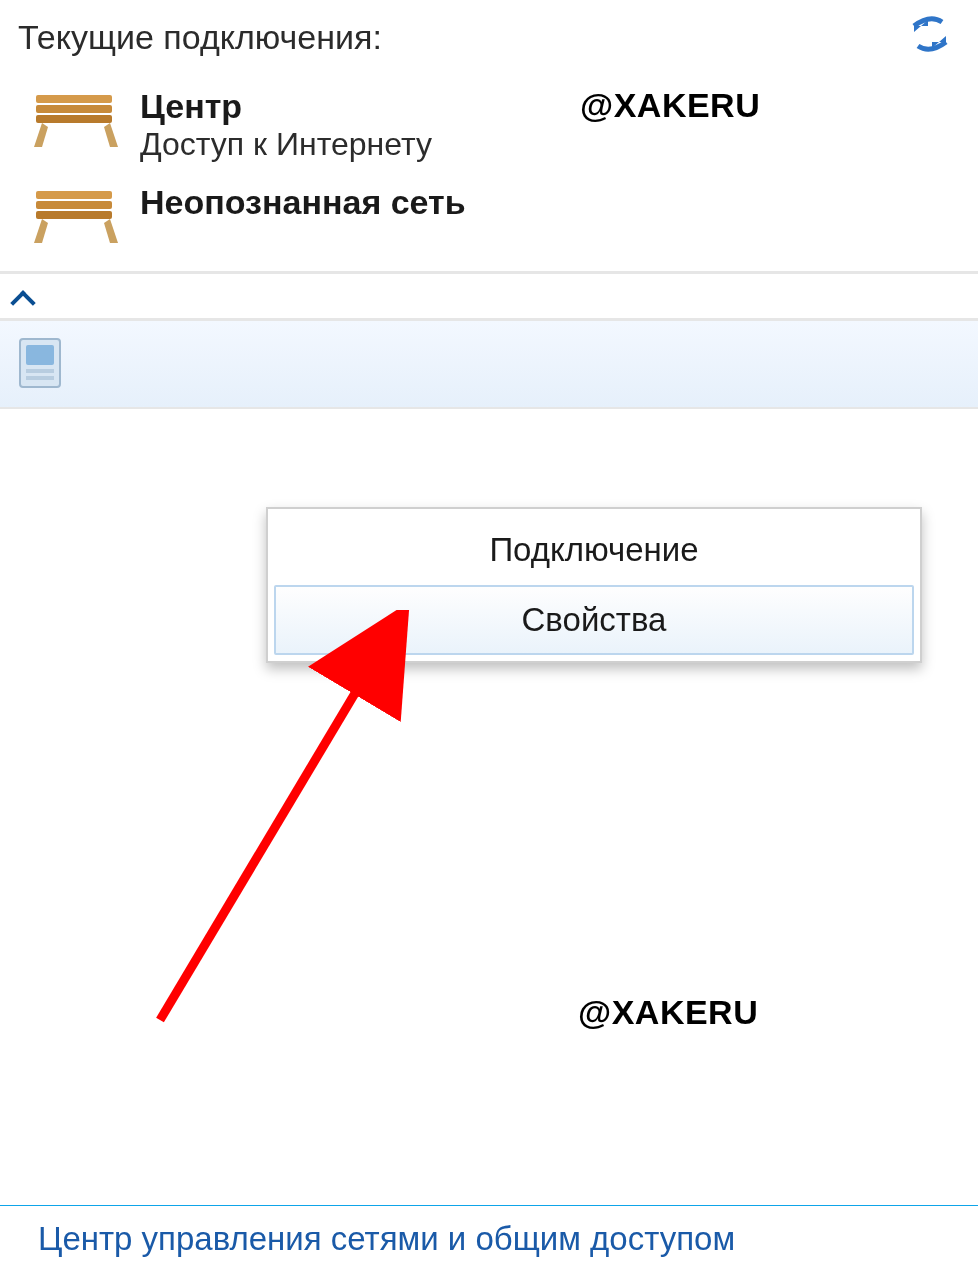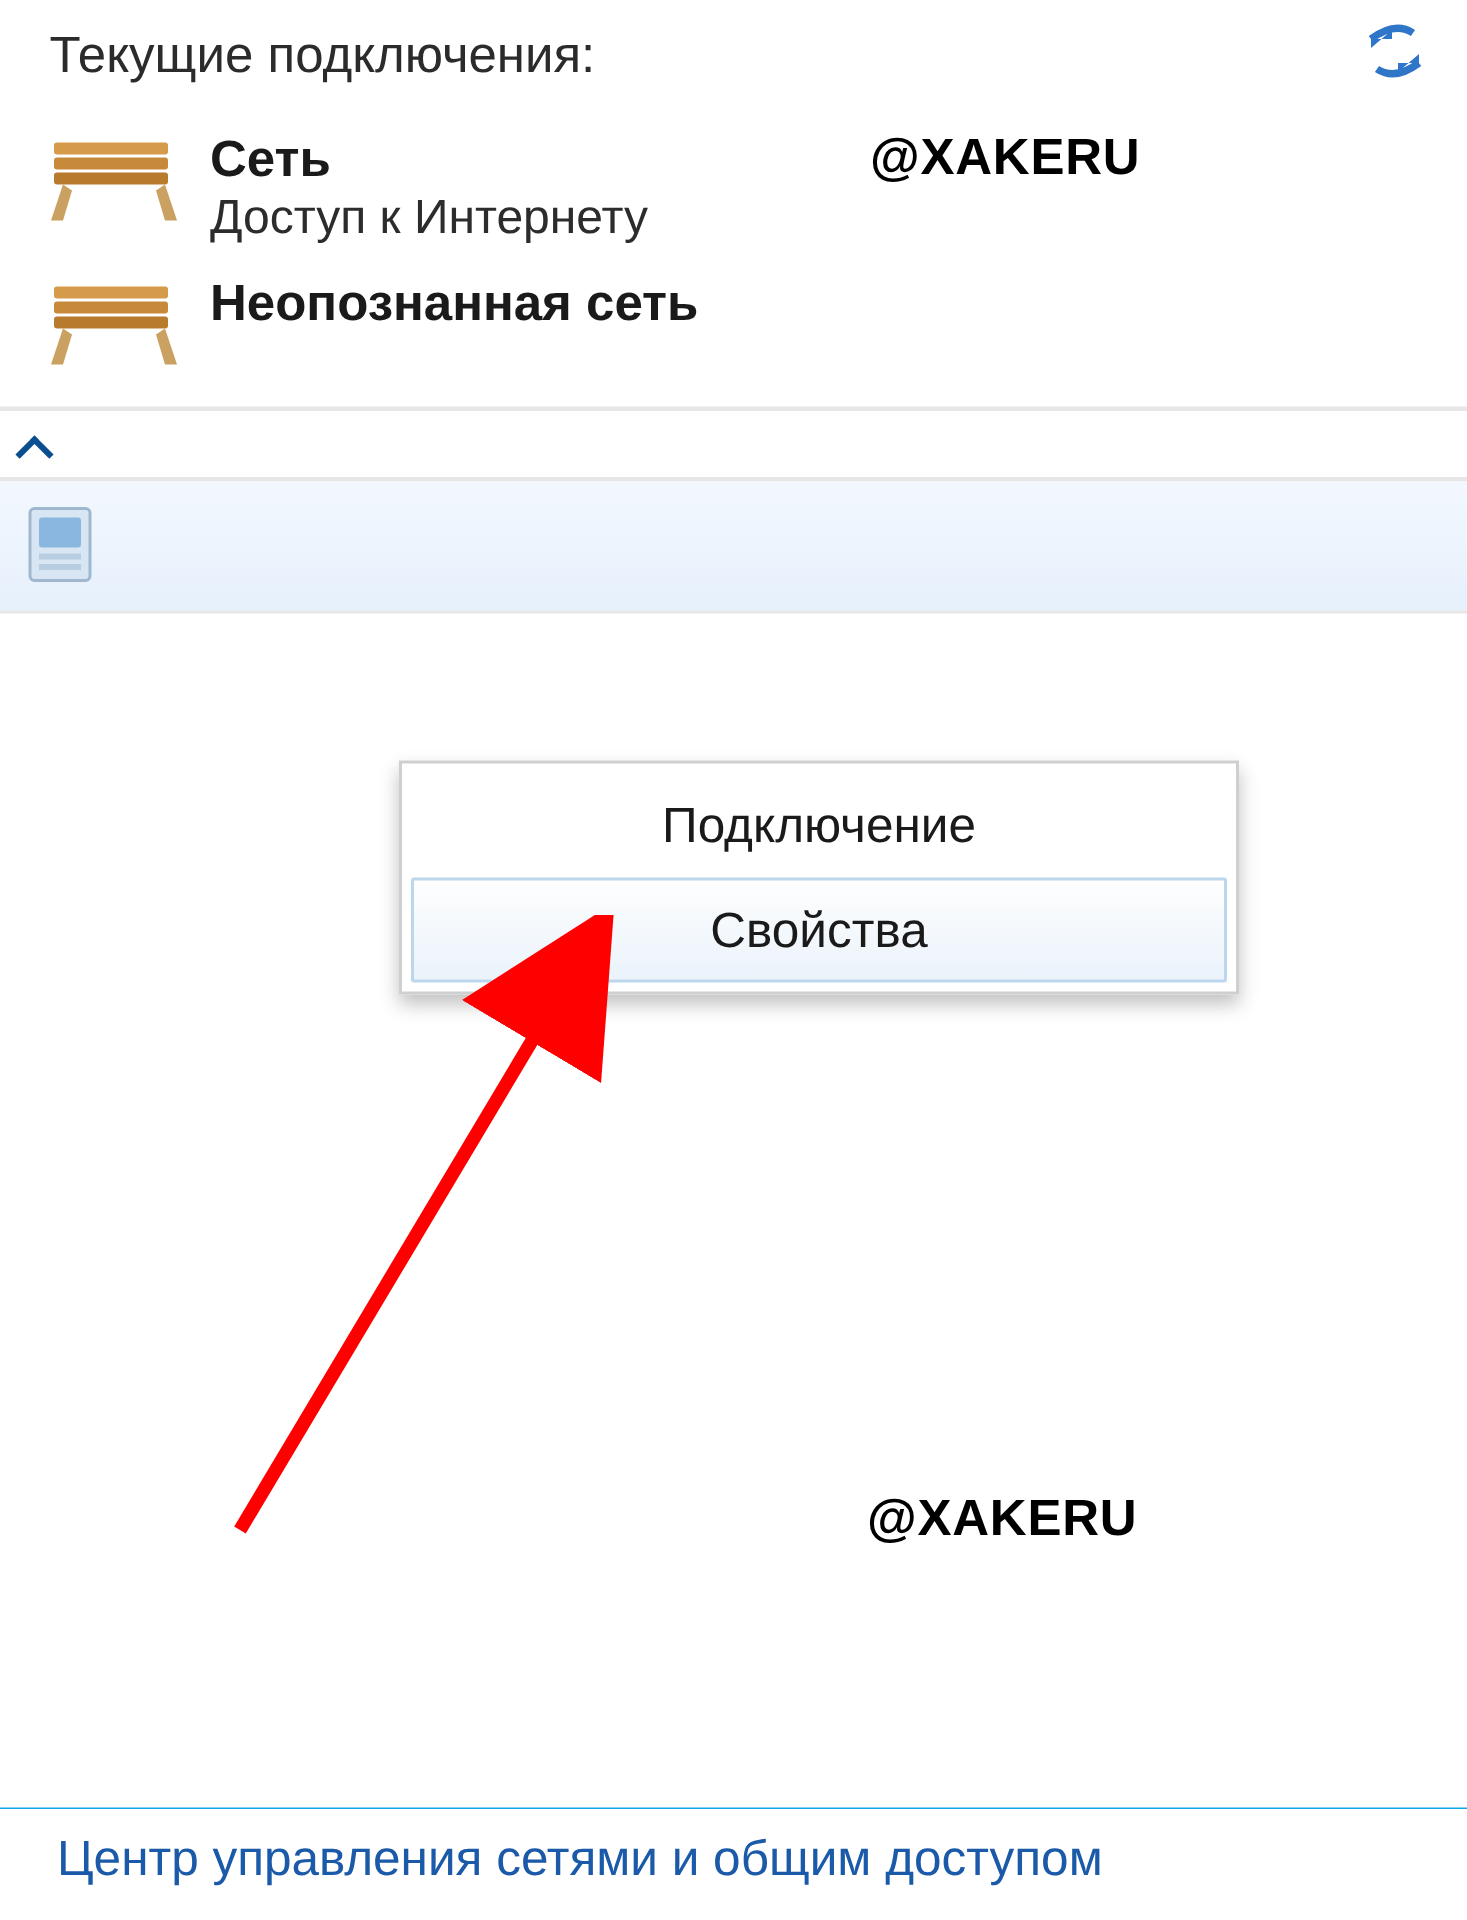--- a/index.html
+++ b/index.html
@@ -12,21 +12,20 @@
       color: #202020;
     }
     .topbar {
       position: relative;
       padding: 18px 18px 10px 18px;
     }
     .title {
       font-size: 34px;
       font-weight: 400;
       color: #2b2b2b;
-      margin-left: 15px;
     }
     .refresh-icon {
       position: absolute;
       right: 26px;
       top: 14px;
       width: 44px;
       height: 40px;
     }
     .refresh-icon svg { width: 100%; height: 100%; }
 
@@ -76,21 +75,21 @@
       font-size: 33px;
       color: #0a4e92;
     }
     .vpn-icon { width: 52px; height: 58px; }
     .vpn-icon svg { width: 100%; height: 100%; }
 
     .context-menu {
       position: absolute;
       left: 266px;
       top: 507px;
-      width: 560px;
+      width: 656px;
       background: #ffffff;
       border: 2px solid #cfcfcf;
       box-shadow: 0 6px 12px rgba(0,0,0,0.25);
       padding: 6px;
     }
     .menu-item {
       font-size: 33px;
       text-align: center;
       padding: 14px 0;
       color: #1a1a1a;
@@ -151,21 +150,21 @@
     <div class="bench-icon">
       <svg viewBox="0 0 92 62">
         <rect x="6" y="6" width="76" height="8" rx="2" fill="#d59a4a"></rect>
         <rect x="6" y="16" width="76" height="8" rx="2" fill="#c78a3a"></rect>
         <rect x="6" y="26" width="76" height="8" rx="2" fill="#b87a2c"></rect>
         <path d="M12 34 L4 58 L12 58 L18 38 Z" fill="#caa160"></path>
         <path d="M80 34 L88 58 L80 58 L74 38 Z" fill="#caa160"></path>
       </svg>
     </div>
     <div class="conn-text">
-      <div class="conn-name">Сеть</div>
+      <div class="conn-name">Центр</div>
       <div class="conn-status">Доступ к Интернету</div>
     </div>
   </div>
 
   <div class="conn-item">
     <div class="bench-icon">
       <svg viewBox="0 0 92 62">
         <rect x="6" y="6" width="76" height="8" rx="2" fill="#d59a4a"></rect>
         <rect x="6" y="16" width="76" height="8" rx="2" fill="#c78a3a"></rect>
         <rect x="6" y="26" width="76" height="8" rx="2" fill="#b87a2c"></rect>

